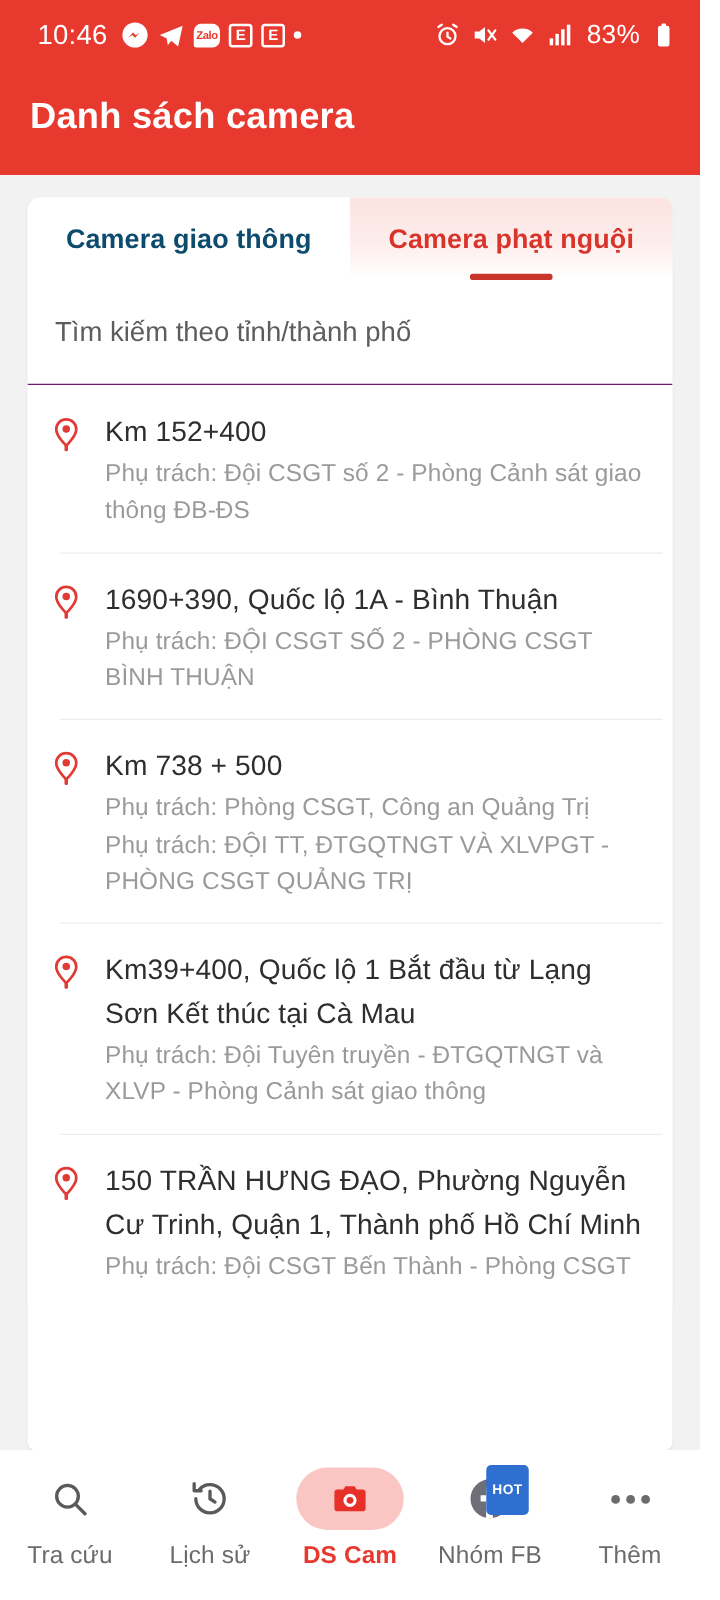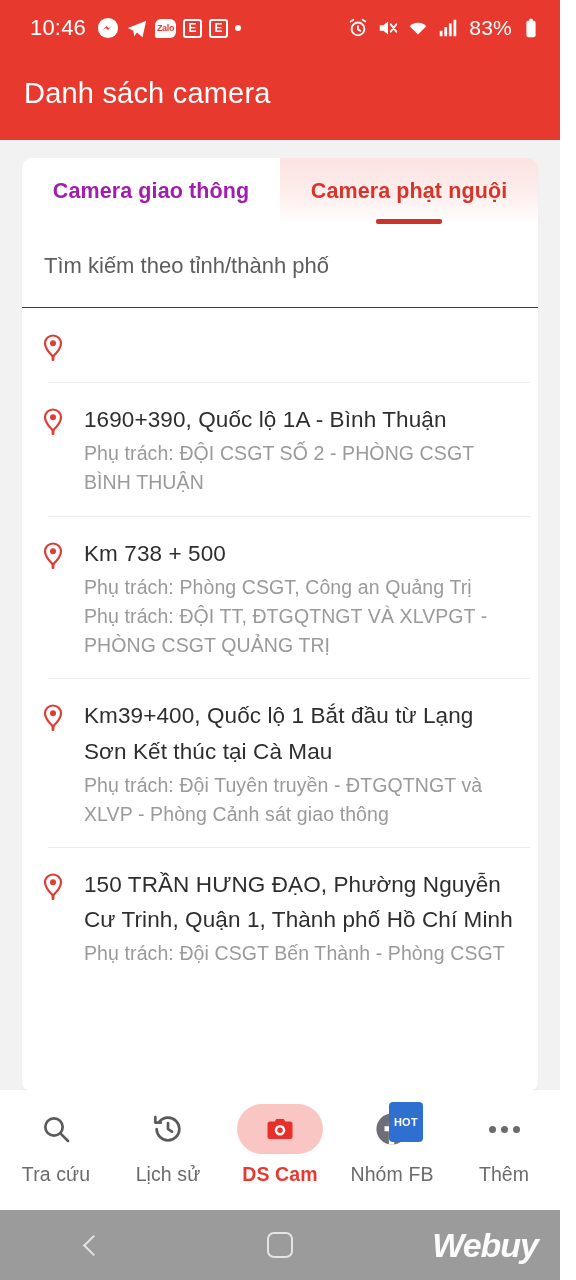--- a/index.html
+++ b/index.html
@@ -34,40 +34,40 @@
     width:21px; height:19px; background:#fff; border-radius:6px 6px 6px 2px;
     color:#e8392f; font-size:9px; font-weight:700; line-height:19px; text-align:center;
     letter-spacing:-.3px;
   }
 
   
   .appbar {
     background:#e8392f; flex:0 0 84px; display:flex; align-items:center;
     padding:0 0 10px 24px;
   }
-  .appbar-title { color:#fff; font-size:29px; font-weight:400; letter-spacing:.2px; }
+  .appbar-title { color:#fff; font-size:29px; font-weight:700; letter-spacing:.2px; }
 
   
   .page {
     flex:1 1 auto; background:#f2f2f2; position:relative;
     padding:18px 22px 0 22px; overflow:hidden;
   }
   .card {
     background:#fff; border-radius:10px 10px 6px 6px; overflow:hidden;
     height:100%;
     box-shadow:0 1px 2px rgba(0,0,0,.06);
   }
 
   
   .tabs { display:flex; height:66px; }
   .tab {
     flex:1 1 50%; display:flex; align-items:center; justify-content:center;
     position:relative; font-size:21.5px; font-weight:700; letter-spacing:.1px;
   }
-  .tab.inactive { color:#a21caf; background:#fff; }
+  .tab.inactive { color:#0c4a6e; background:#fff; }
   .tab.active {
     color:#d9342b;
     background:linear-gradient(180deg,#fbe3e1 0%,#fdeeec 55%,#ffffff 100%);
   }
   .tab.active .tab-underline {
     position:absolute; bottom:0; left:50%; transform:translateX(-50%);
     width:66px; height:5px; background:#c9342b; border-radius:2px;
   }
 
   
@@ -223,20 +223,24 @@
       <div class="list">
 
         <div class="list-item">
           <div class="pin-wrap">
             <svg class="pin-svg" viewBox="0 0 24 30">
                 <path d="M12 1.5C7.6 1.5 4 5 4 9.3c0 5.6 8 13.2 8 13.2s8-7.6 8-13.2C20 5 16.4 1.5 12 1.5z" fill="none" stroke="#e03b34" stroke-width="2.2"></path>
                 <circle cx="12" cy="9.2" r="3" fill="#e03b34"></circle>
                 <rect x="10.6" y="21" width="2.8" height="6" rx="1.2" fill="#e03b34"></rect>
               </svg>
           </div>
+          <div class="item-body">
+            <div class="item-title">Km 152+400</div>
+            <div class="item-sub">Phụ trách: Đội CSGT số 2 - Phòng Cảnh sát giao thông ĐB-ĐS</div>
+          </div>
         </div>
 
         <div class="list-item">
           <div class="pin-wrap">
             <svg class="pin-svg" viewBox="0 0 24 30">
                 <path d="M12 1.5C7.6 1.5 4 5 4 9.3c0 5.6 8 13.2 8 13.2s8-7.6 8-13.2C20 5 16.4 1.5 12 1.5z" fill="none" stroke="#e03b34" stroke-width="2.2"></path>
                 <circle cx="12" cy="9.2" r="3" fill="#e03b34"></circle>
                 <rect x="10.6" y="21" width="2.8" height="6" rx="1.2" fill="#e03b34"></rect>
               </svg>
           </div>
@@ -345,24 +349,14 @@
         <span class="dots">
             <span></span>
             <span></span>
             <span></span>
           </span>
       </div>
       <div class="nav-label">Thêm</div>
     </div>
   </div>
 
-  <div class="sysnav">
-    <div class="sysnav-btn">
-      <span class="chev"></span>
-    </div>
-    <div class="sysnav-btn">
-      <span class="home-sq"></span>
-    </div>
-    <div class="sysnav-btn"></div>
-    <div class="watermark">Webuy</div>
-  </div>
 
 </div>
 
 </body></html>

